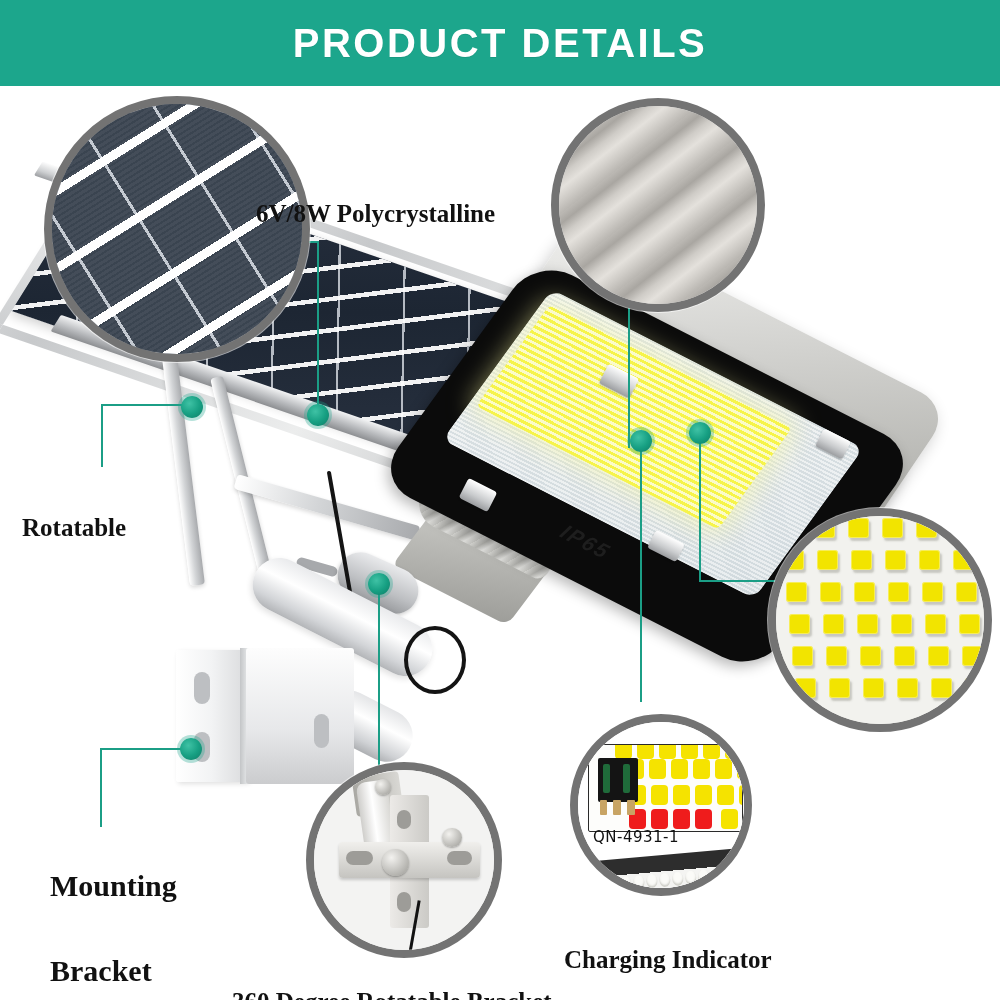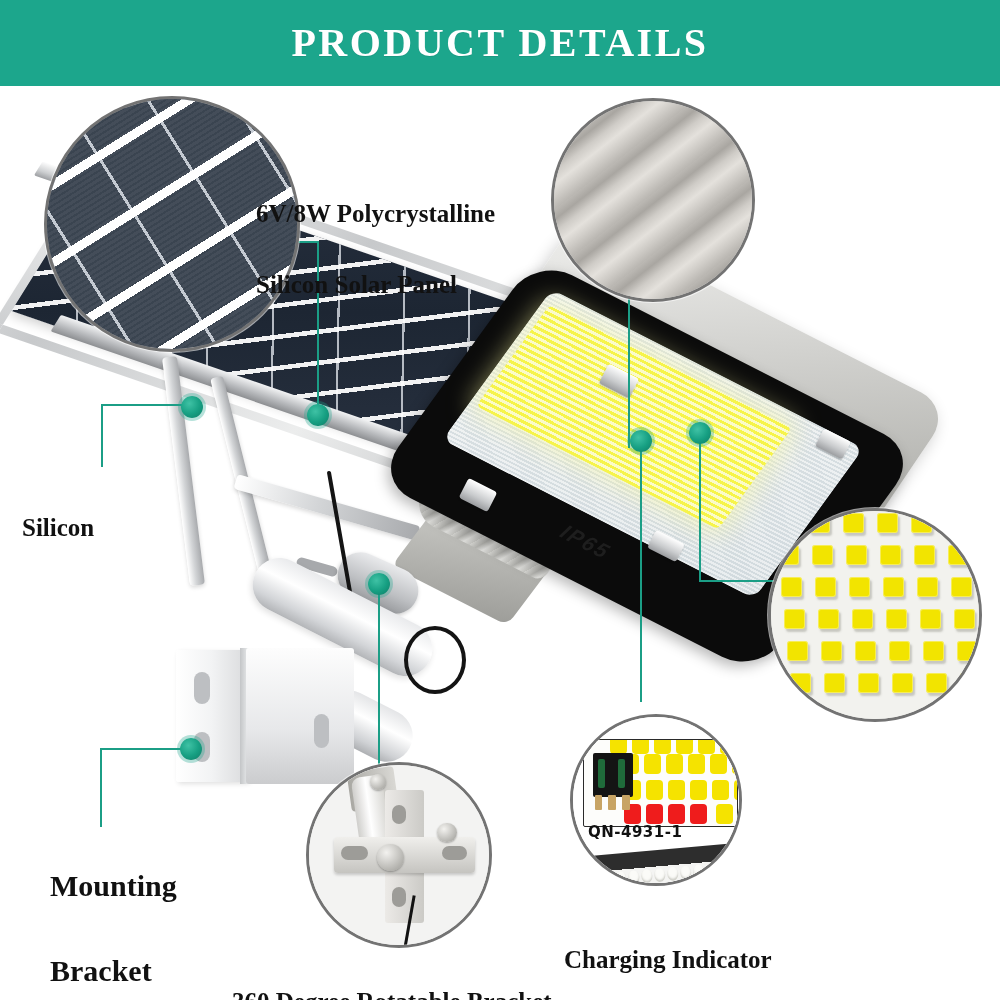--- a/index.html
+++ b/index.html
@@ -3,41 +3,41 @@
 <meta charset="utf-8">
 <style>
   html,body{margin:0;padding:0;background:#fff;}
   body{width:1000px;height:1000px;overflow:hidden;
        font-family:"Liberation Serif",serif;}
   #stage{position:relative;width:1000px;height:1000px;background:#ffffff;overflow:hidden;}
 
   
   .header-band{position:absolute;left:0;top:0;width:1000px;height:86px;
       background:#1CA68C;display:flex;align-items:center;justify-content:center;}
-  .header-title{color:#ffffff;font-family:Liberation Serif, serif;font-weight:bold;
+  .header-title{color:#ffffff;font-family:Liberation Sans, sans-serif;font-weight:bold;
       font-size:40px;letter-spacing:2.5px;line-height:1;
       text-shadow:0 1px 0 rgba(0,0,0,.08);}
 
   
   .label{position:absolute;font-family:"Liberation Serif",serif;font-weight:bold;
       color:#111;line-height:1.42;white-space:pre-line;}
 
   
   .lead{position:absolute;background:#1B9E86;}
   .lead.v{width:2px;}
   .lead.h{height:2px;}
 
   
   .dot{position:absolute;width:22px;height:22px;border-radius:50%;
       background:radial-gradient(circle at 38% 34%,#3fc2a5 0%,#17a083 52%,#0d7d66 100%);
       box-shadow:0 0 0 3px rgba(28,166,140,.32);}
 
   
-  .mag{position:absolute;border-radius:50%;border:3px solid #737373;overflow:hidden;
-      background:#ddd;box-shadow:0 0 0 1px rgba(255,255,255,.6);font-weight:bold;}
+  .mag{position:absolute;border-radius:50%;border:8px solid #737373;overflow:hidden;
+      background:#ddd;box-shadow:0 0 0 1px rgba(255,255,255,.6);}
   .mag-inner{position:absolute;inset:0;}
 
   
   .m-solar{background:
      repeating-linear-gradient(-32deg, #ffffff 0px, #ffffff 9px,
         rgba(255,255,255,0) 9px, rgba(255,255,255,0) 66px),
      repeating-linear-gradient(58deg, rgba(220,225,232,.85) 0px, rgba(220,225,232,.85) 3px,
         rgba(0,0,0,0) 3px, rgba(0,0,0,0) 72px),
      repeating-linear-gradient(-32deg,#3a4450 0px,#3a4450 2px,#444d59 2px,#444d59 5px),
      #414a56;}
@@ -371,26 +371,25 @@
       <div class="rb-slot" style="left:46%;top:68%;width:8%;height:11%;"></div>
       <div class="rb-bolt" style="left:38%;top:44%;width:15%;height:15%;"></div>
       <div class="rb-bolt" style="left:71%;top:32%;width:11%;height:11%;"></div>
       <div class="rb-bolt" style="left:34%;top:5%;width:9%;height:9%;"></div>
       <div class="rb-wire"></div>
     </div>
   </div>
 
   <div class="label" style="left:256px;top:160px;font-size:25px;">
     <div>6V/8W Polycrystalline</div>
-    <div>Silicon Solar Panel</div>
   </div>
 
 
   <div class="label" style="left:22px;top:474px;font-size:25px;">
-    <div>Silicon</div>
+    <div>Rotatable</div>
   </div>
 
   <div class="label" style="left:50px;top:822px;font-size:30px;">
     <div>Mounting</div>
     <div>Bracket</div>
   </div>
 
   <div class="label" style="left:232px;top:948px;font-size:25px;">
     <div>360 Degree Rotatable Bracket</div>
   </div>

